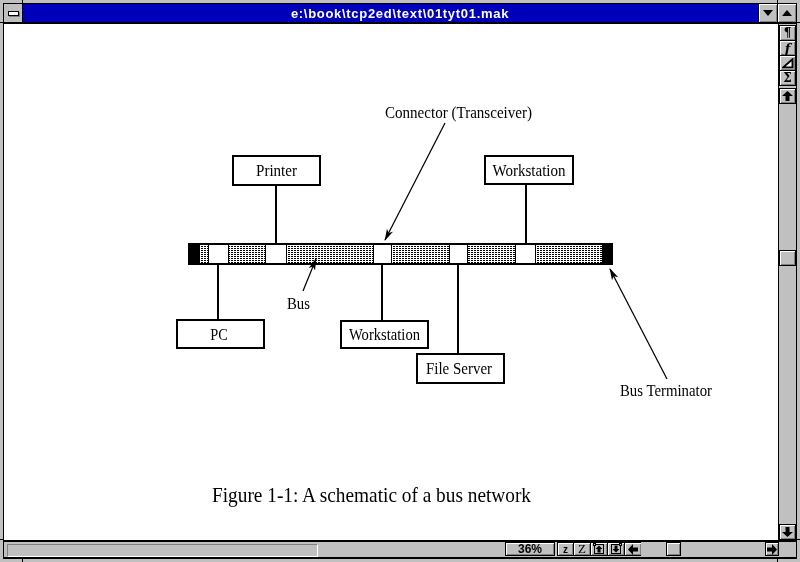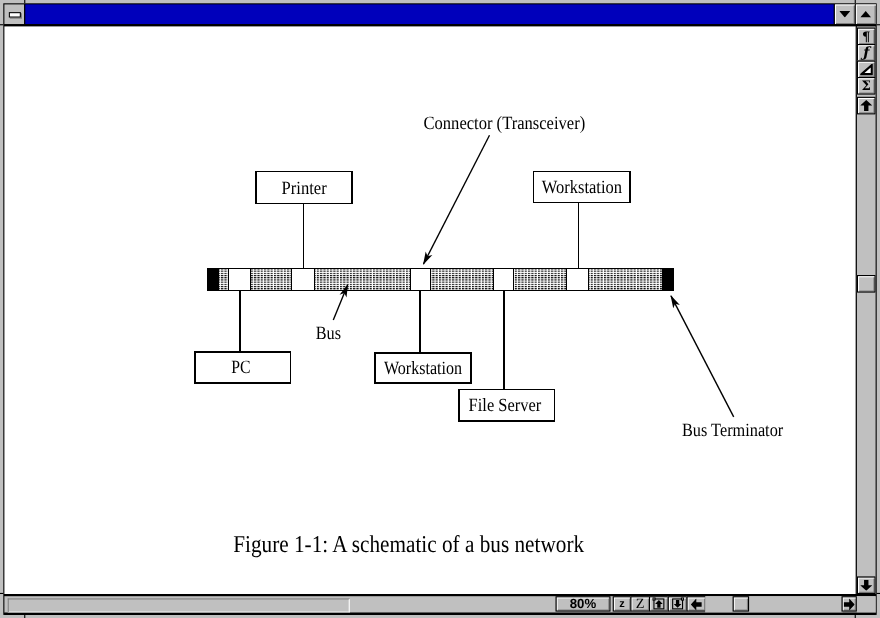--- a/index.html
+++ b/index.html
@@ -75,20 +75,23 @@
 <body>
 
 <div id="screen">
   <div class="abs" id="frame-black"></div>
 
   <div class="abs" id="control-box">
     <div class="bar"></div>
   </div>
   <div class="abs" id="sep-ctrl"></div>
   <div class="abs" id="titlebar" style="background:#0000bb;"></div>
+  <div class="abs" id="titletext">
+    <span class="t">e:\book\tcp2ed\text\01tyt01.mak</span>
+  </div>
   <div class="abs" id="sep-min"></div>
   <div class="abs tbtn" id="btn-min">
     <svg width="10" height="6" viewBox="0 0 10 6">
         <polygon points="0,0 10,0 5,6" fill="#000"></polygon>
       </svg>
   </div>
   <div class="abs" id="sep-max"></div>
   <div class="abs tbtn" id="btn-max">
     <svg width="10" height="6" viewBox="0 0 10 6">
         <polygon points="0,6 10,6 5,0" fill="#000"></polygon>
@@ -125,21 +128,21 @@
       <polygon points="5.5,10 11,5 7.5,5 7.5,0 3.5,0 3.5,5 0,5" fill="#000"></polygon>
     </svg>
   </div>
 
   <div class="abs" id="status-topline"></div>
   <div class="abs" id="statusbar"></div>
   <div class="abs sunken" id="msg-panel">
     <span></span>
   </div>
   <div class="abs raised" id="zoom-panel">
-    <span>80%</span>
+    <span>36%</span>
   </div>
   <div class="abs raised sbtn" id="btn-z">
     <span>z</span>
   </div>
   <div class="abs raised sbtn" id="btn-Z">
     <span>Z</span>
   </div>
   <div class="abs raised sbtn" id="btn-pgup">
     <svg class="icon" width="12" height="12" viewBox="0 0 12 12">
       <rect x="1.5" y="1.5" width="9" height="9" fill="none" stroke="#000" stroke-width="1"></rect>

